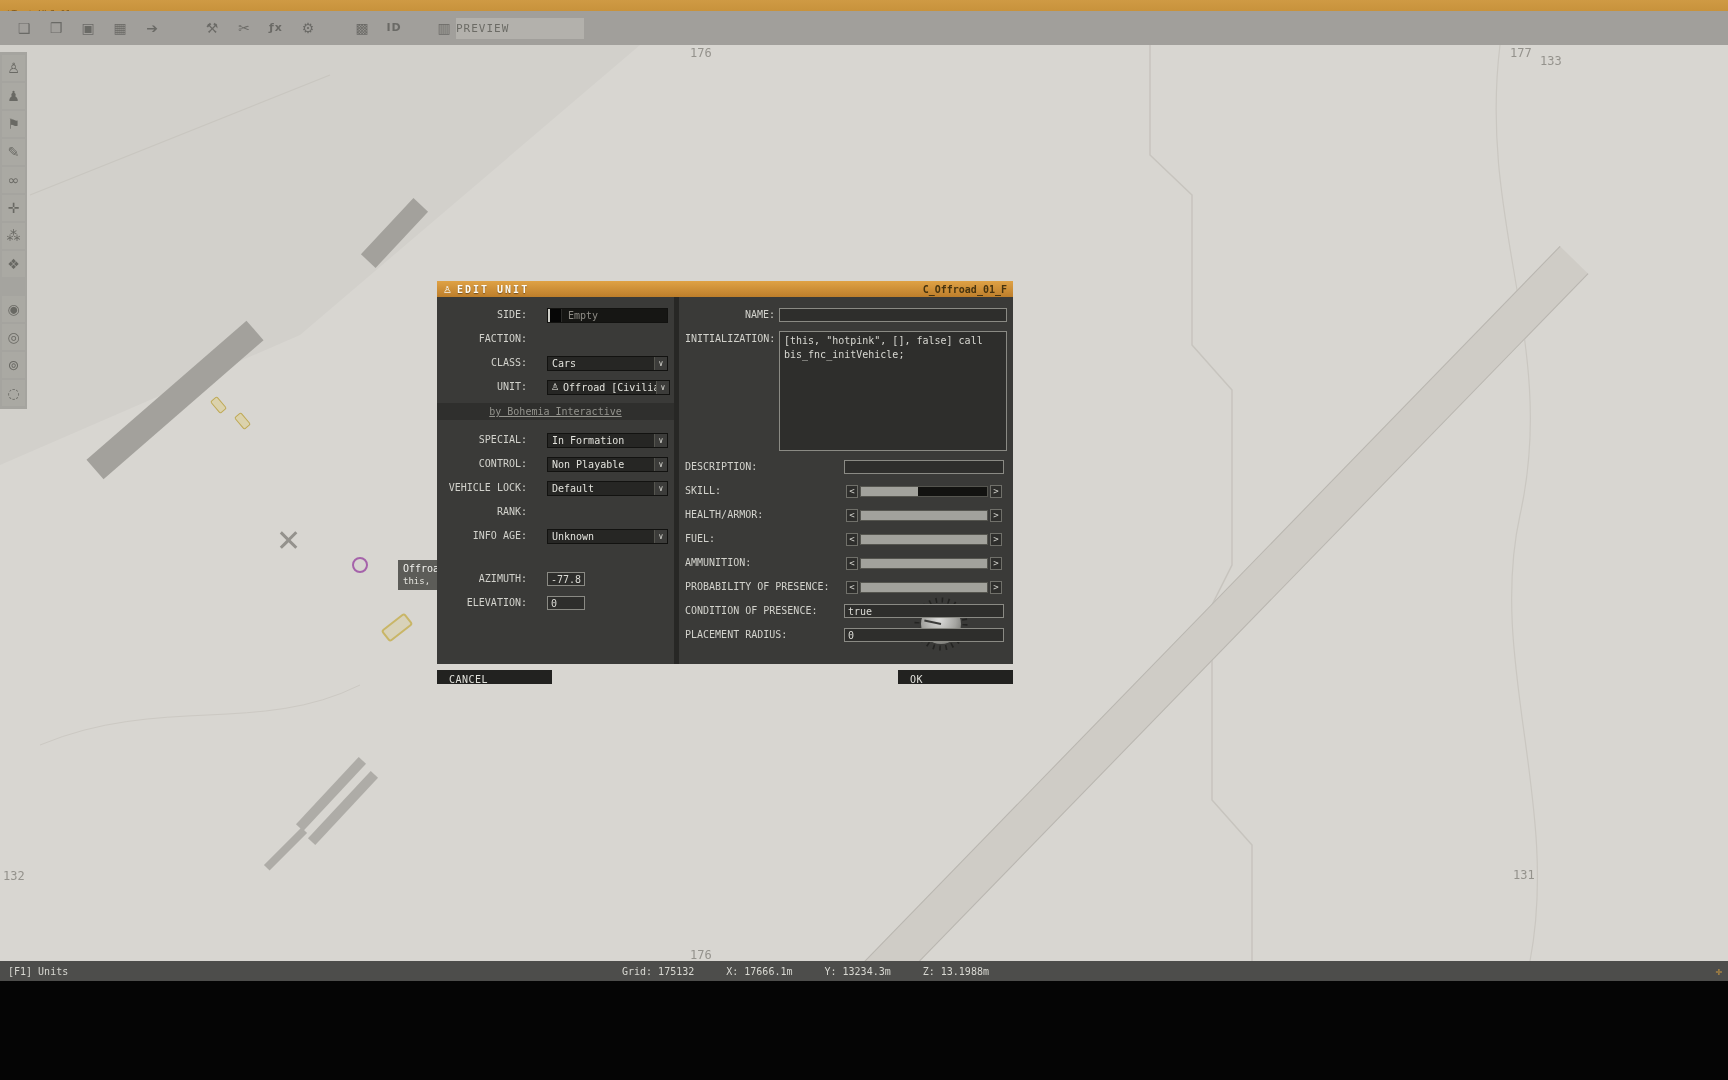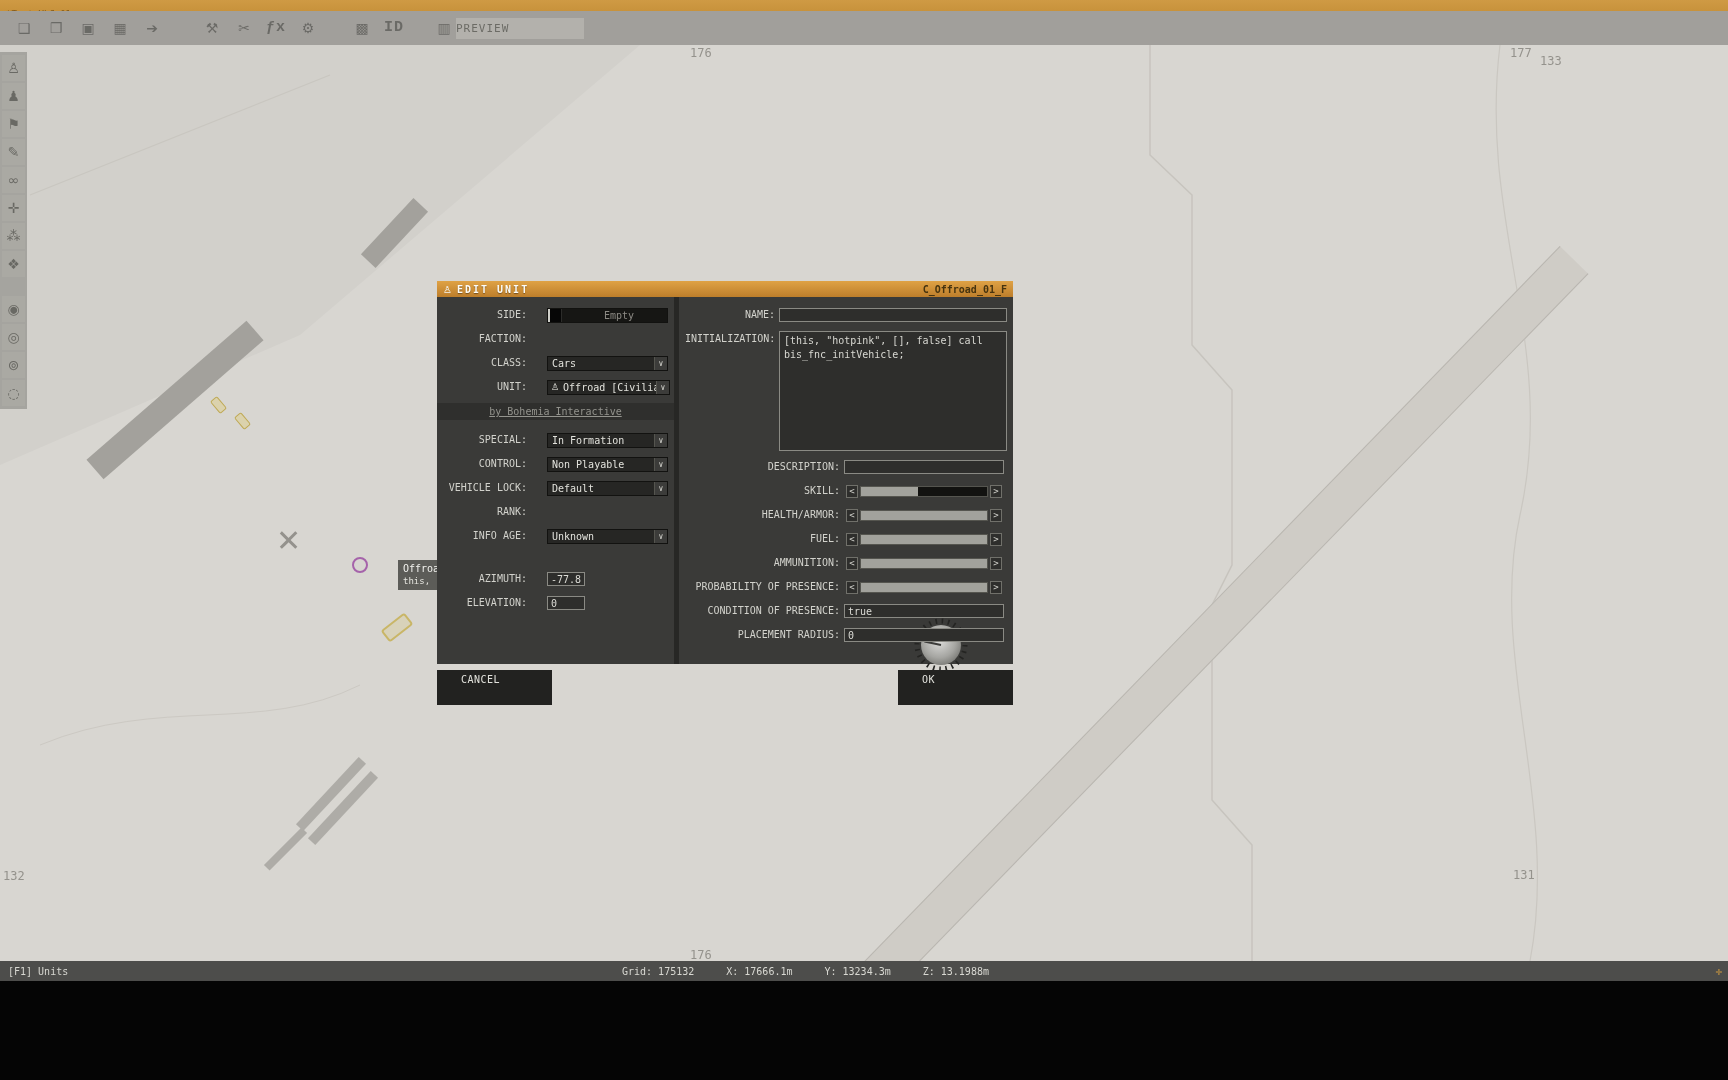--- a/index.html
+++ b/index.html
@@ -20,21 +20,21 @@
   
   .toolbar {
     position:absolute; left:0; top:11px; width:1728px; height:34px;
     background:#a19f9b; display:flex; align-items:center;
   }
   .tb-group { display:flex; align-items:center; margin-left:14px; gap:12px; }
   .tb-icon {
     width:20px; height:20px; text-align:center; line-height:20px;
     font-size:14px; color:rgba(62,62,58,.55); font-family:"DejaVu Sans",sans-serif;
   }
-  .tb-icon.txt { font-size:15px; font-weight:bold; letter-spacing:1px;font-family:Liberation Mono, monospace; }
+  .tb-icon.txt { font-size:11px; font-weight:bold; letter-spacing:1px; }
   .preview-btn {
     position:absolute; left:456px; top:7px; width:128px; height:21px;
     background:#b3b1ac; color:rgba(90,90,84,.8); font-size:11px; letter-spacing:1px;
     text-align:left; line-height:21px; font-family:"DejaVu Sans Mono",monospace;
   }
   
   .sidebar {
     position:absolute; left:0; top:52px; width:27px; z-index:3;
     background:rgba(158,156,152,.85); display:flex; flex-direction:column; align-items:center;
     padding:2px 0;
@@ -76,32 +76,32 @@
   .dlg-title-text { color:#fdfdf8; font-weight:bold; letter-spacing:2px; font-size:10px; text-shadow:0 1px 1px rgba(0,0,0,.4);}
   .dlg-title-class { margin-left:auto; color:#47340f; font-weight:bold; font-size:10px; }
   .dlg-body { display:flex; height:367px; background:#3a3a38; }
   .lpanel { width:237px; padding:10px 6px 0 6px; }
   .vdivider { width:8px; background:#272725; }
   .rpanel { flex:1; padding:10px 6px 0 6px; position:relative; }
   .row { display:flex; align-items:center; height:16px; margin-bottom:8px; }
   .row.start { align-items:flex-start; height:auto; }
   .lbl { width:84px; text-align:right; margin-right:20px; color:#d2d2cc; flex:none; line-height:16px;}
   .lbl90 { width:90px; text-align:right; margin-right:4px; color:#d2d2cc; flex:none; line-height:16px;}
-  .lblw { width:155px; text-align:right; margin-right:4px; color:#d2d2cc; flex:none; line-height:16px;}
+  .lblw { width:155px; margin-right:4px; color:#d2d2cc; flex:none; line-height:16px;}
   .dropdown {
     width:123px; height:15px; background:#262624; border:1px solid #121210;
     display:flex; align-items:center; color:#e2e2dc;
   }
   .dd-value { padding-left:4px; flex:1; white-space:nowrap; overflow:hidden; }
   .dd-caret {
     width:13px; height:13px; flex:none; background:#3c3c3a; border-left:1px solid #55554f;
     text-align:center; line-height:13px; font-size:8px; color:#d8d8d2;
   }
   .dd-unit-icon { color:#f0f0ea; margin-left:3px; font-size:9px; font-family:"DejaVu Sans",sans-serif; }
-  .side-field { width:137px; height:15px; display:flex; border:1px solid #121210; background:#161614;gap:36px; }
+  .side-field { width:137px; height:15px; display:flex; border:1px solid #121210; background:#161614; }
   .side-swatch { width:14px; background:#060606; border-right:1px solid #2c2c2a; border-left:2px solid #cfcfc9; }
   .side-value { padding-left:6px; color:#8c8a84; line-height:13px; }
   .author-strip {
     margin:4px -6px 0 -6px; height:17px; background:#2f2f2d; color:#93938d;
     text-align:center; line-height:17px; font-size:10px;text-decoration:underline;
   }
   .spacer12 { height:12px; } .spacer19 { height:19px; }
   input.fld {
     height:14px; background:#2e2e2c; border:1px solid #8a8a84; color:#dcdcd6;
     font-family:"DejaVu Sans Mono",monospace; font-size:10px; padding:0 3px;
@@ -117,22 +117,22 @@
     color:#d2d2cc; font-size:9px; line-height:11px; text-align:center; margin:0 2px;
   }
   .slider-track {
     width:128px; height:11px; background:#121210; border:1px solid #55554f;
     position:relative; flex:none; overflow:hidden;
   }
   .slider-fill { position:absolute; left:0; top:0; bottom:0; background:#a2a29c; }
   .compass { position:absolute; right:44px; bottom:32px; }
   .btn-row { display:flex; justify-content:space-between; margin-top:6px; }
   .dlg-btn {
-    width:115px; height:35px; background:#222220; color:#e2e2dc;
-    line-height:19px; padding-left:24px; font-size:10px; letter-spacing:.5px;
+    width:115px; height:14px; background:#222220; color:#e2e2dc;
+    line-height:19px; padding-left:12px; font-size:10px; letter-spacing:.5px;
   }
   
   .statusbar {
     position:absolute; left:0; top:961px; width:1728px; height:20px;
     background:#4d4d4b; color:#d8d8d2; font-size:10px; display:flex; align-items:center;
   }
   .sb-mode { margin-left:8px; }
   .sb-center { position:absolute; left:622px; display:flex; gap:32px; }
   .sb-corner { position:absolute; right:6px; color:#cf9a3f; font-size:11px; }
   .bottom-black { position:absolute; left:0; top:981px; width:1728px; height:99px; background:#050505; }

